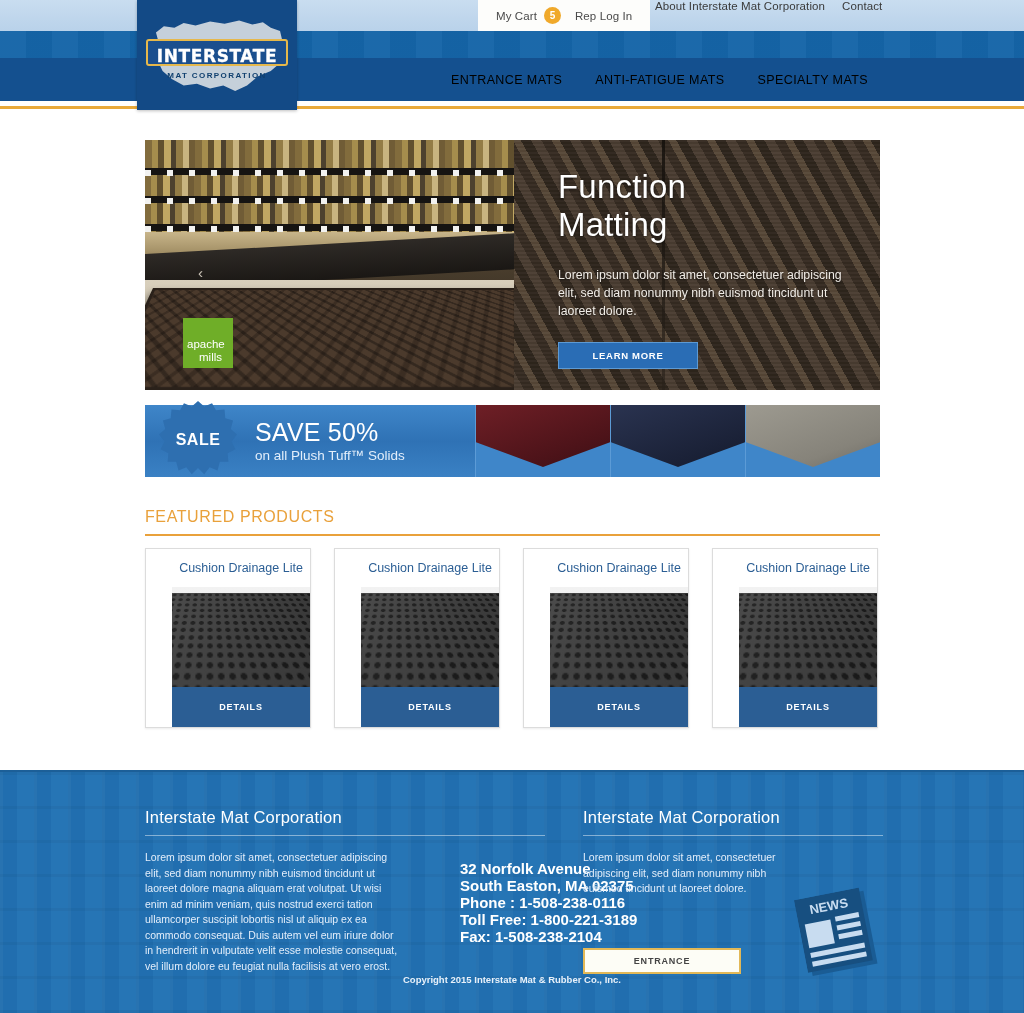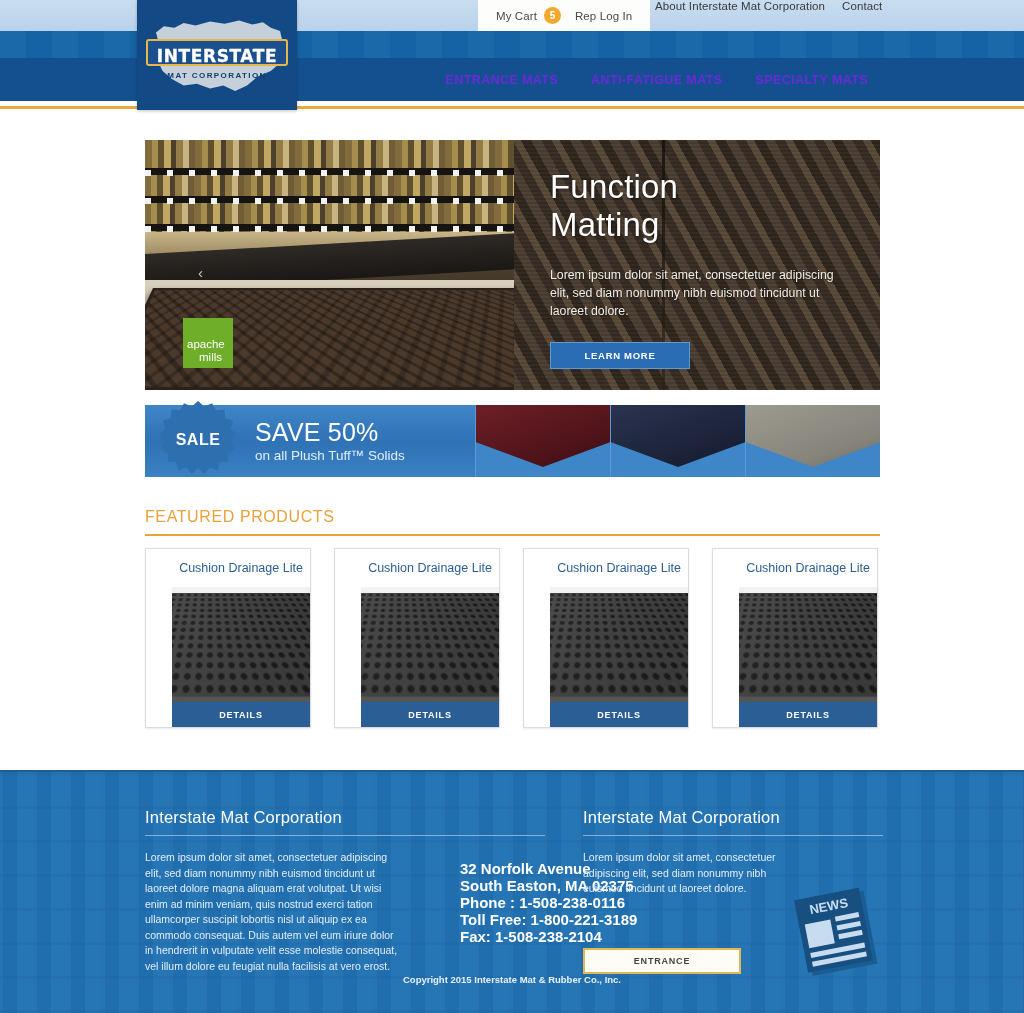--- a/index.html
+++ b/index.html
@@ -96,21 +96,21 @@
     font-size:8px; font-weight:bold; color:#10406f; letter-spacing:1.4px;
   }
 
   
   .main-nav {
     position:absolute; top:58px; left:0; width:100%; height:43px;
     display:flex; align-items:center; justify-content:flex-end;
     padding-right:156px; gap:33px; z-index:7;
   }
   .nav-item {
-    font-size:12.5px; font-weight:bold; color:#6d28d9; letter-spacing:.4px; cursor:pointer;
+    font-size:12.5px; font-weight:normal; color:#000000; letter-spacing:.4px; cursor:pointer;
   }
 
   
   .hero {
     position:absolute; top:140px; left:145px; width:735px; height:250px;
     display:flex; background:#2a211c; overflow:hidden;
   }
   .hero-left { position:relative; width:369px; height:250px; overflow:hidden; }
   .store-bg {
     position:absolute; inset:0;
@@ -189,21 +189,21 @@
   }
   .hero-tex::after{
     content:""; position:absolute; inset:0;
     background: repeating-linear-gradient(0deg, rgba(255,255,255,.02) 0 2px, rgba(0,0,0,.06) 2px 4px);
   }
   .hero-seam {
     position:absolute; top:0; left:148px; width:3px; height:100%;
     background: linear-gradient(180deg, rgba(20,16,12,.85), rgba(40,33,26,.6));
   }
   .hero-content {
-    position:absolute; left:36px; top:28px; width:320px; z-index:3;
+    position:absolute; left:44px; top:28px; width:320px; z-index:3;
   }
   .hero-title {
     font-size:33px; line-height:38px; color:#ffffff; font-weight:300;
     text-shadow:0 1px 3px rgba(0,0,0,.6); letter-spacing:.2px;
   }
   .hero-desc {
     margin-top:22px; font-size:12.3px; line-height:18px; color:#f0ece6;
     text-shadow:0 1px 2px rgba(0,0,0,.6); width:300px;
   }
   .hero-btn {
@@ -297,21 +297,21 @@
     background-size: 7px 7px;
     transform: perspective(160px) rotateX(50deg) skewX(-14deg);
     transform-origin: left top;
     border-bottom:4px solid #555;
   }
   .card-mat::after{
     content:""; position:absolute; inset:0;
     background: linear-gradient(120deg, rgba(255,255,255,.10), rgba(0,0,0,.22));
   }
   .card-btn {
-    height:25px; background:#2b5e94;
+    height:40px; background:#2b5e94;
     display:flex; align-items:center; justify-content:center;
     font-size:9px; font-weight:bold; color:#fff; letter-spacing:.8px; cursor:pointer;
   }
 
   
   .footer {
     position:absolute; top:770px; left:0; width:1024px; height:243px;
     background:#2272b4;
     overflow:hidden;
   }

